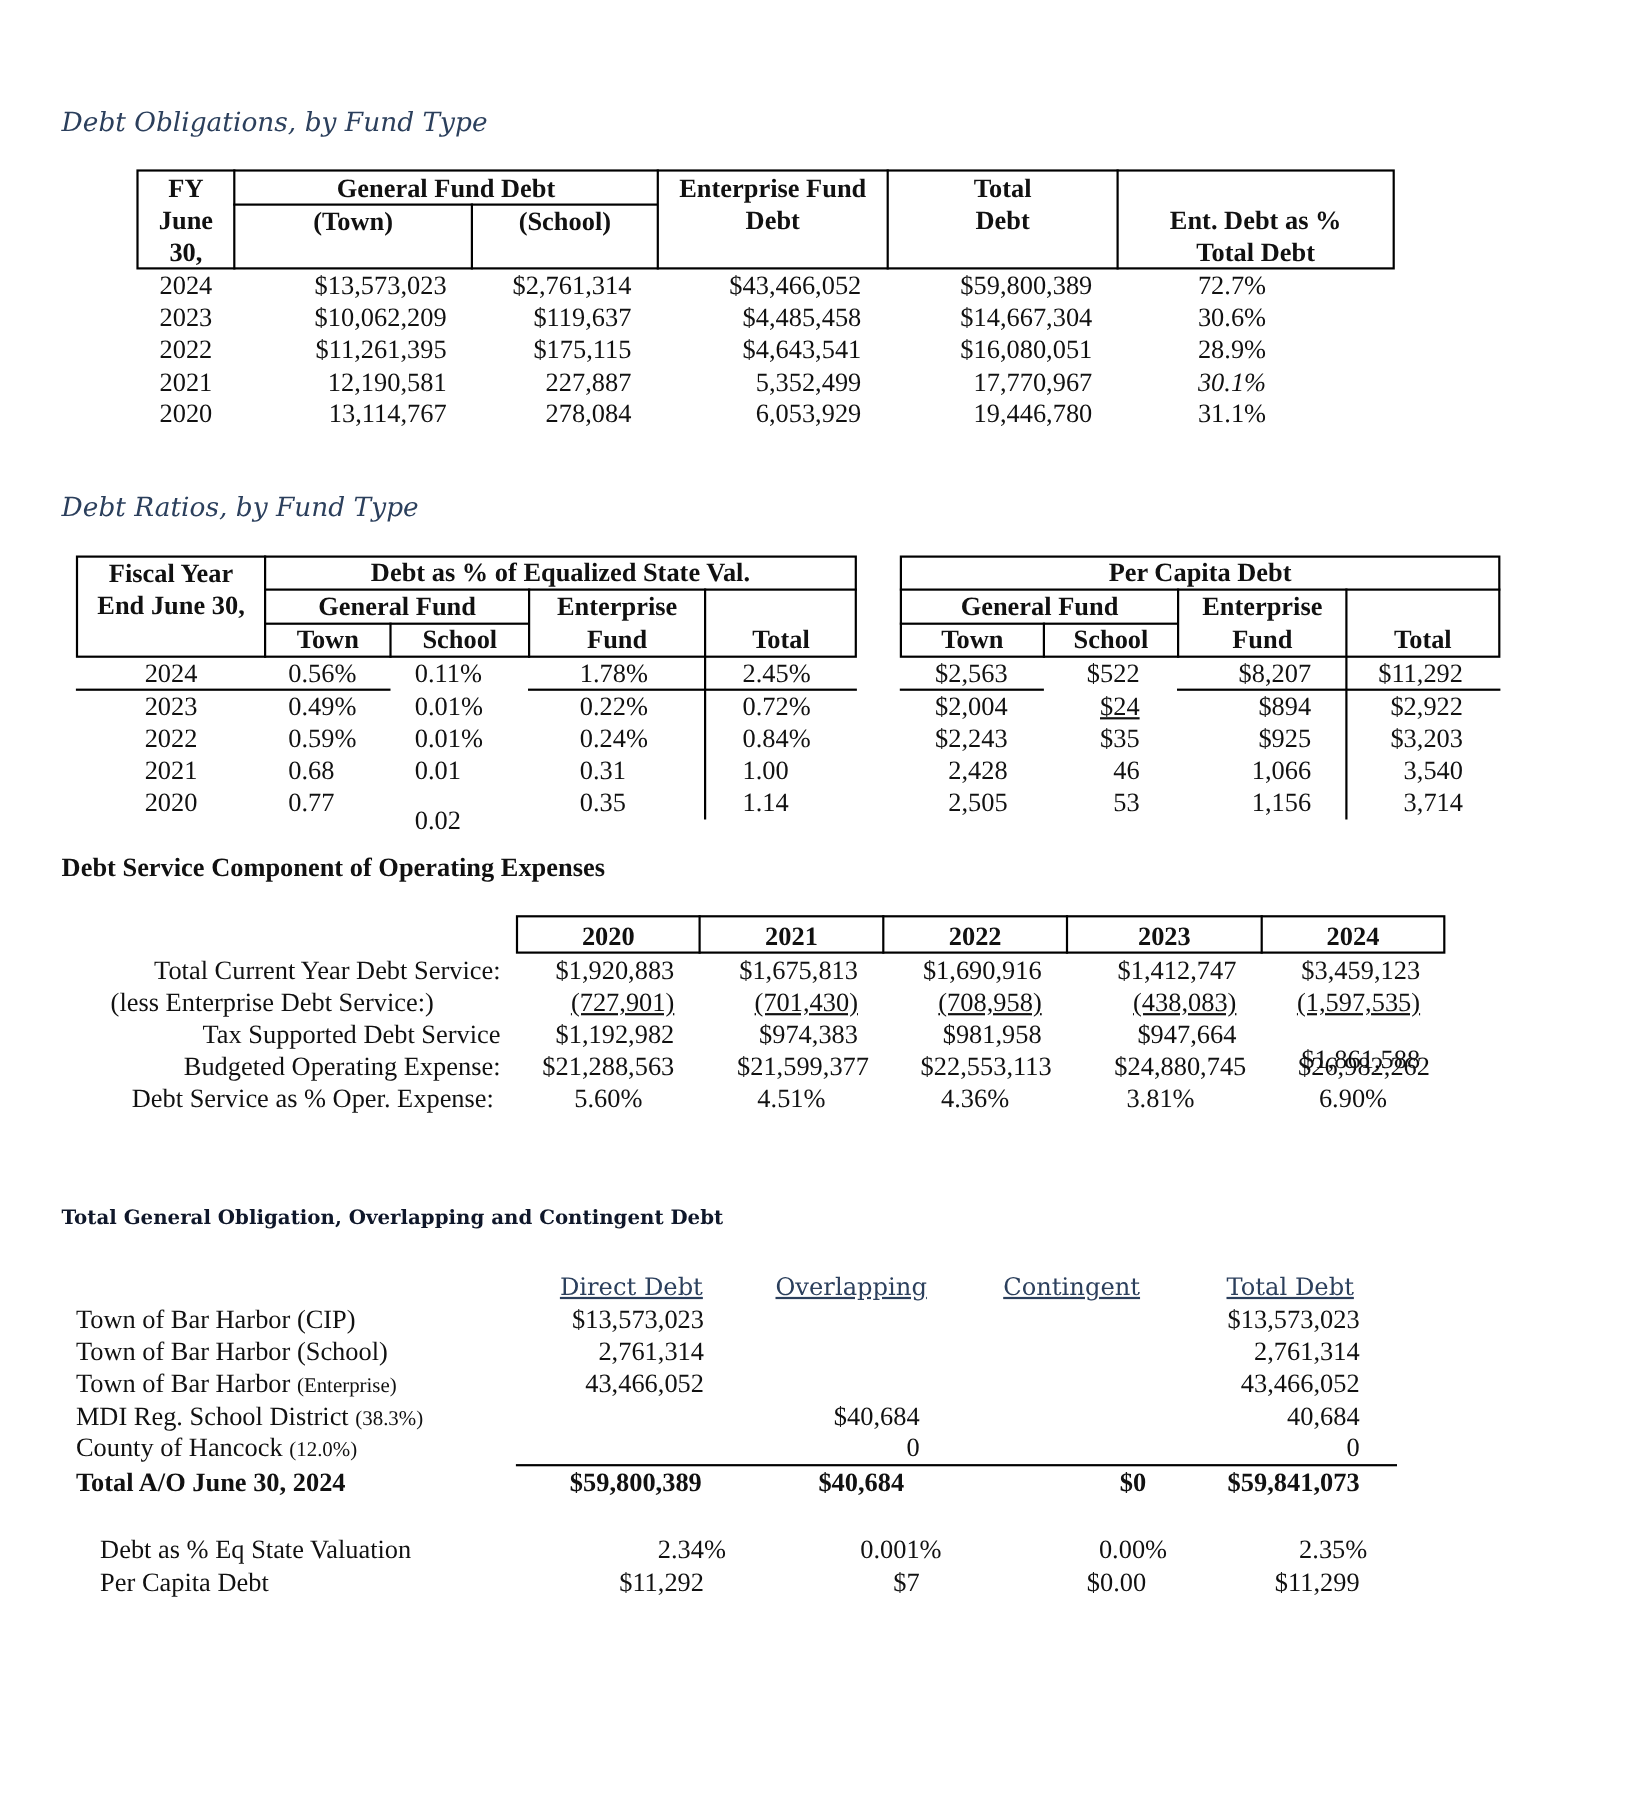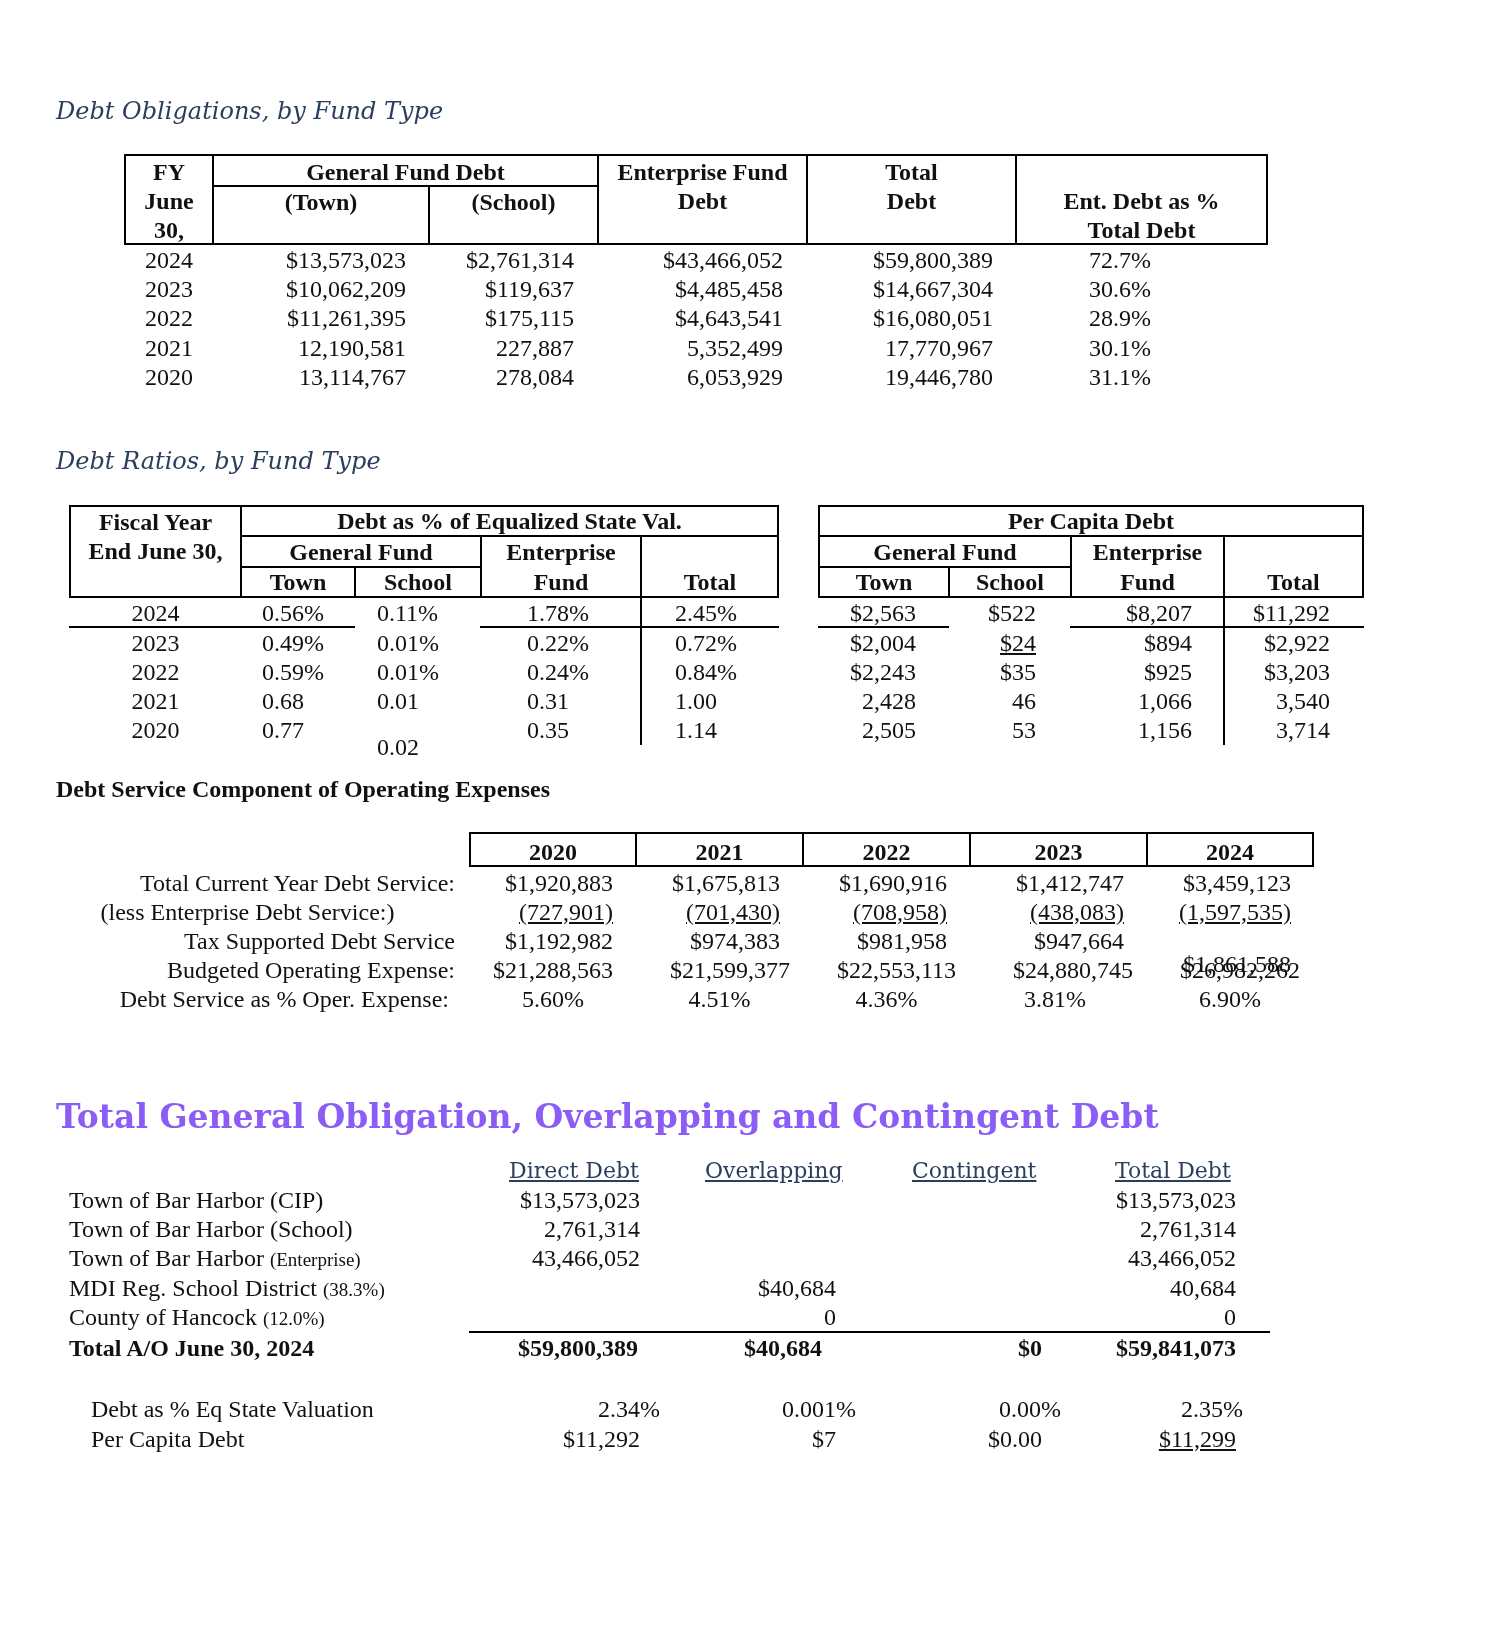--- a/index.html
+++ b/index.html
@@ -1,19 +1,19 @@
 <!DOCTYPE html>
 <html><head>
 <meta charset="utf-8">
 <style>
   html, body { margin: 0; padding: 0; background: #ffffff; }
   body { width: 1494px; height: 1646px; position: relative; font-family: "Liberation Serif", serif; color: #111; overflow: hidden; }
   .abs { position: absolute; }
   .sec-title { font-family: "DejaVu Serif", serif; font-style: italic; color: #2b3f5c; font-size: 24px; }
-  .big-title { font-family: "DejaVu Serif", serif; font-weight: bold; color: #8b5cf6; font-size: 33px; }
+  .big-title { font-family: "DejaVu Serif", serif; font-weight: bold; color: #0f172a; font-size: 18px; }
   .bold-title { font-weight: bold; font-size: 24px; }
   .b { font-weight: bold; text-align: center; }
   .c { text-align: center; }
   .r { text-align: right; }
   .box { position: absolute; border: 2px solid #000; box-sizing: border-box; }
   .hl { position: absolute; height: 0; border-top: 2px solid #000; }
   .vl { position: absolute; width: 0; border-left: 2px solid #000; }
   .cell { position: absolute; white-space: nowrap; font-size: 24px; line-height: 28px; }
   .u { text-decoration: underline; }
   .hdr-u { font-family: "DejaVu Serif", serif; color: #2b3f5c; text-decoration: underline; font-size: 22px; }
@@ -67,21 +67,21 @@
     <div class="cell r" style="left:430px; top:58px; width:144px;">$175,115</div>
     <div class="cell r" style="left:599px; top:58px; width:184px;">$4,643,541</div>
     <div class="cell r" style="left:808px; top:58px; width:185px;">$16,080,051</div>
     <div class="cell" style="left:1089px; top:58px;">28.9%</div>
 
     <div class="cell c" style="left:126px; top:88px; width:86px;">2021</div>
     <div class="cell r" style="left:214px; top:88px; width:192px;">12,190,581</div>
     <div class="cell r" style="left:430px; top:88px; width:144px;">227,887</div>
     <div class="cell r" style="left:599px; top:88px; width:184px;">5,352,499</div>
     <div class="cell r" style="left:808px; top:88px; width:185px;">17,770,967</div>
-    <div class="cell" style="left:1089px; top:88px;">30.1%</div>
+    <div class="cell" style="left:1089px; top:88px;font-style:italic;">30.1%</div>
 
     <div class="cell c" style="left:126px; top:117px; width:86px;">2020</div>
     <div class="cell r" style="left:214px; top:117px; width:192px;">13,114,767</div>
     <div class="cell r" style="left:430px; top:117px; width:144px;">278,084</div>
     <div class="cell r" style="left:599px; top:117px; width:184px;">6,053,929</div>
     <div class="cell r" style="left:808px; top:117px; width:185px;">19,446,780</div>
     <div class="cell" style="left:1089px; top:117px;">31.1%</div>
   </div>
 </div>
 
@@ -269,14 +269,14 @@
   <div class="cell" style="left:91px; top:1395px;">Debt as % Eq State Valuation</div>
   <div class="cell r" style="left:500px; top:1395px; width:160px;">2.34%</div>
   <div class="cell r" style="left:700px; top:1395px; width:156px;">0.001%</div>
   <div class="cell r" style="left:920px; top:1395px; width:141px;">0.00%</div>
   <div class="cell r" style="left:1080px; top:1395px; width:163px;">2.35%</div>
 
   <div class="cell" style="left:91px; top:1425px;">Per Capita Debt</div>
   <div class="cell r" style="left:480px; top:1425px; width:160px;">$11,292</div>
   <div class="cell r" style="left:700px; top:1425px; width:136px;">$7</div>
   <div class="cell r" style="left:920px; top:1425px; width:122px;">$0.00</div>
-  <div class="cell r" style="left:1080px; top:1425px; width:156px;text-decoration:underline;">$11,299</div>
+  <div class="cell r" style="left:1080px; top:1425px; width:156px;">$11,299</div>
 </div>
 
 </body></html>

